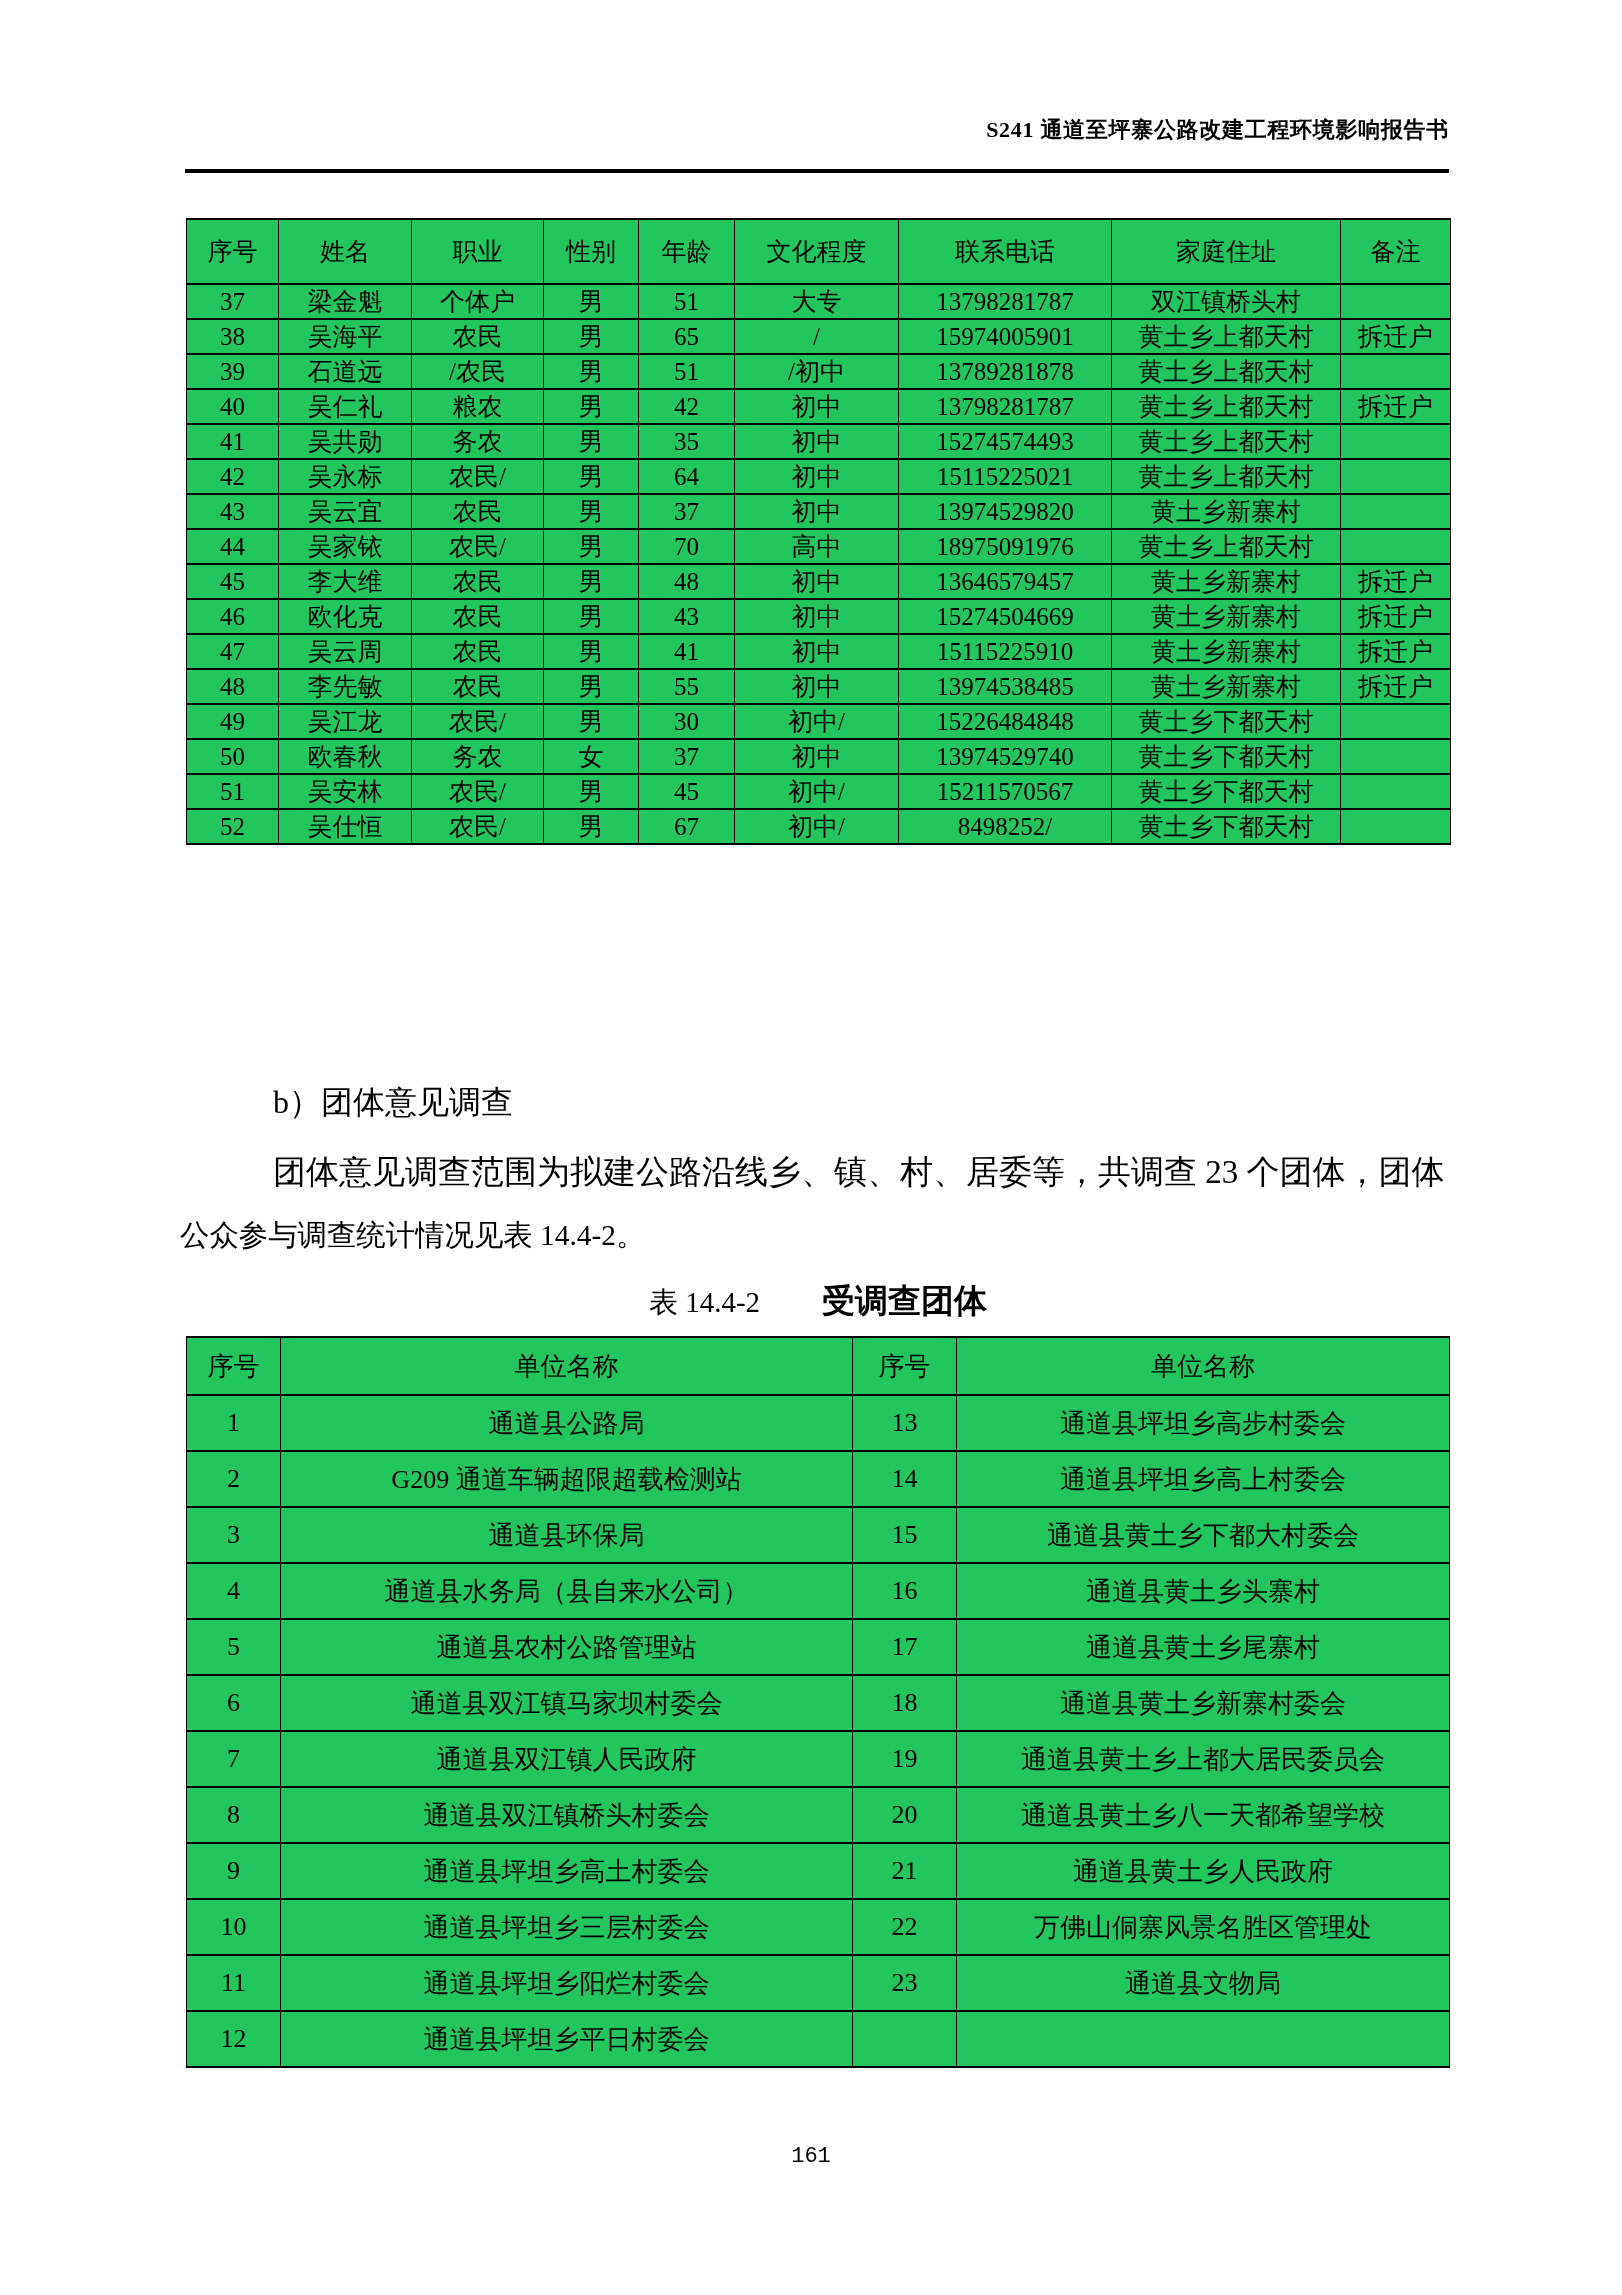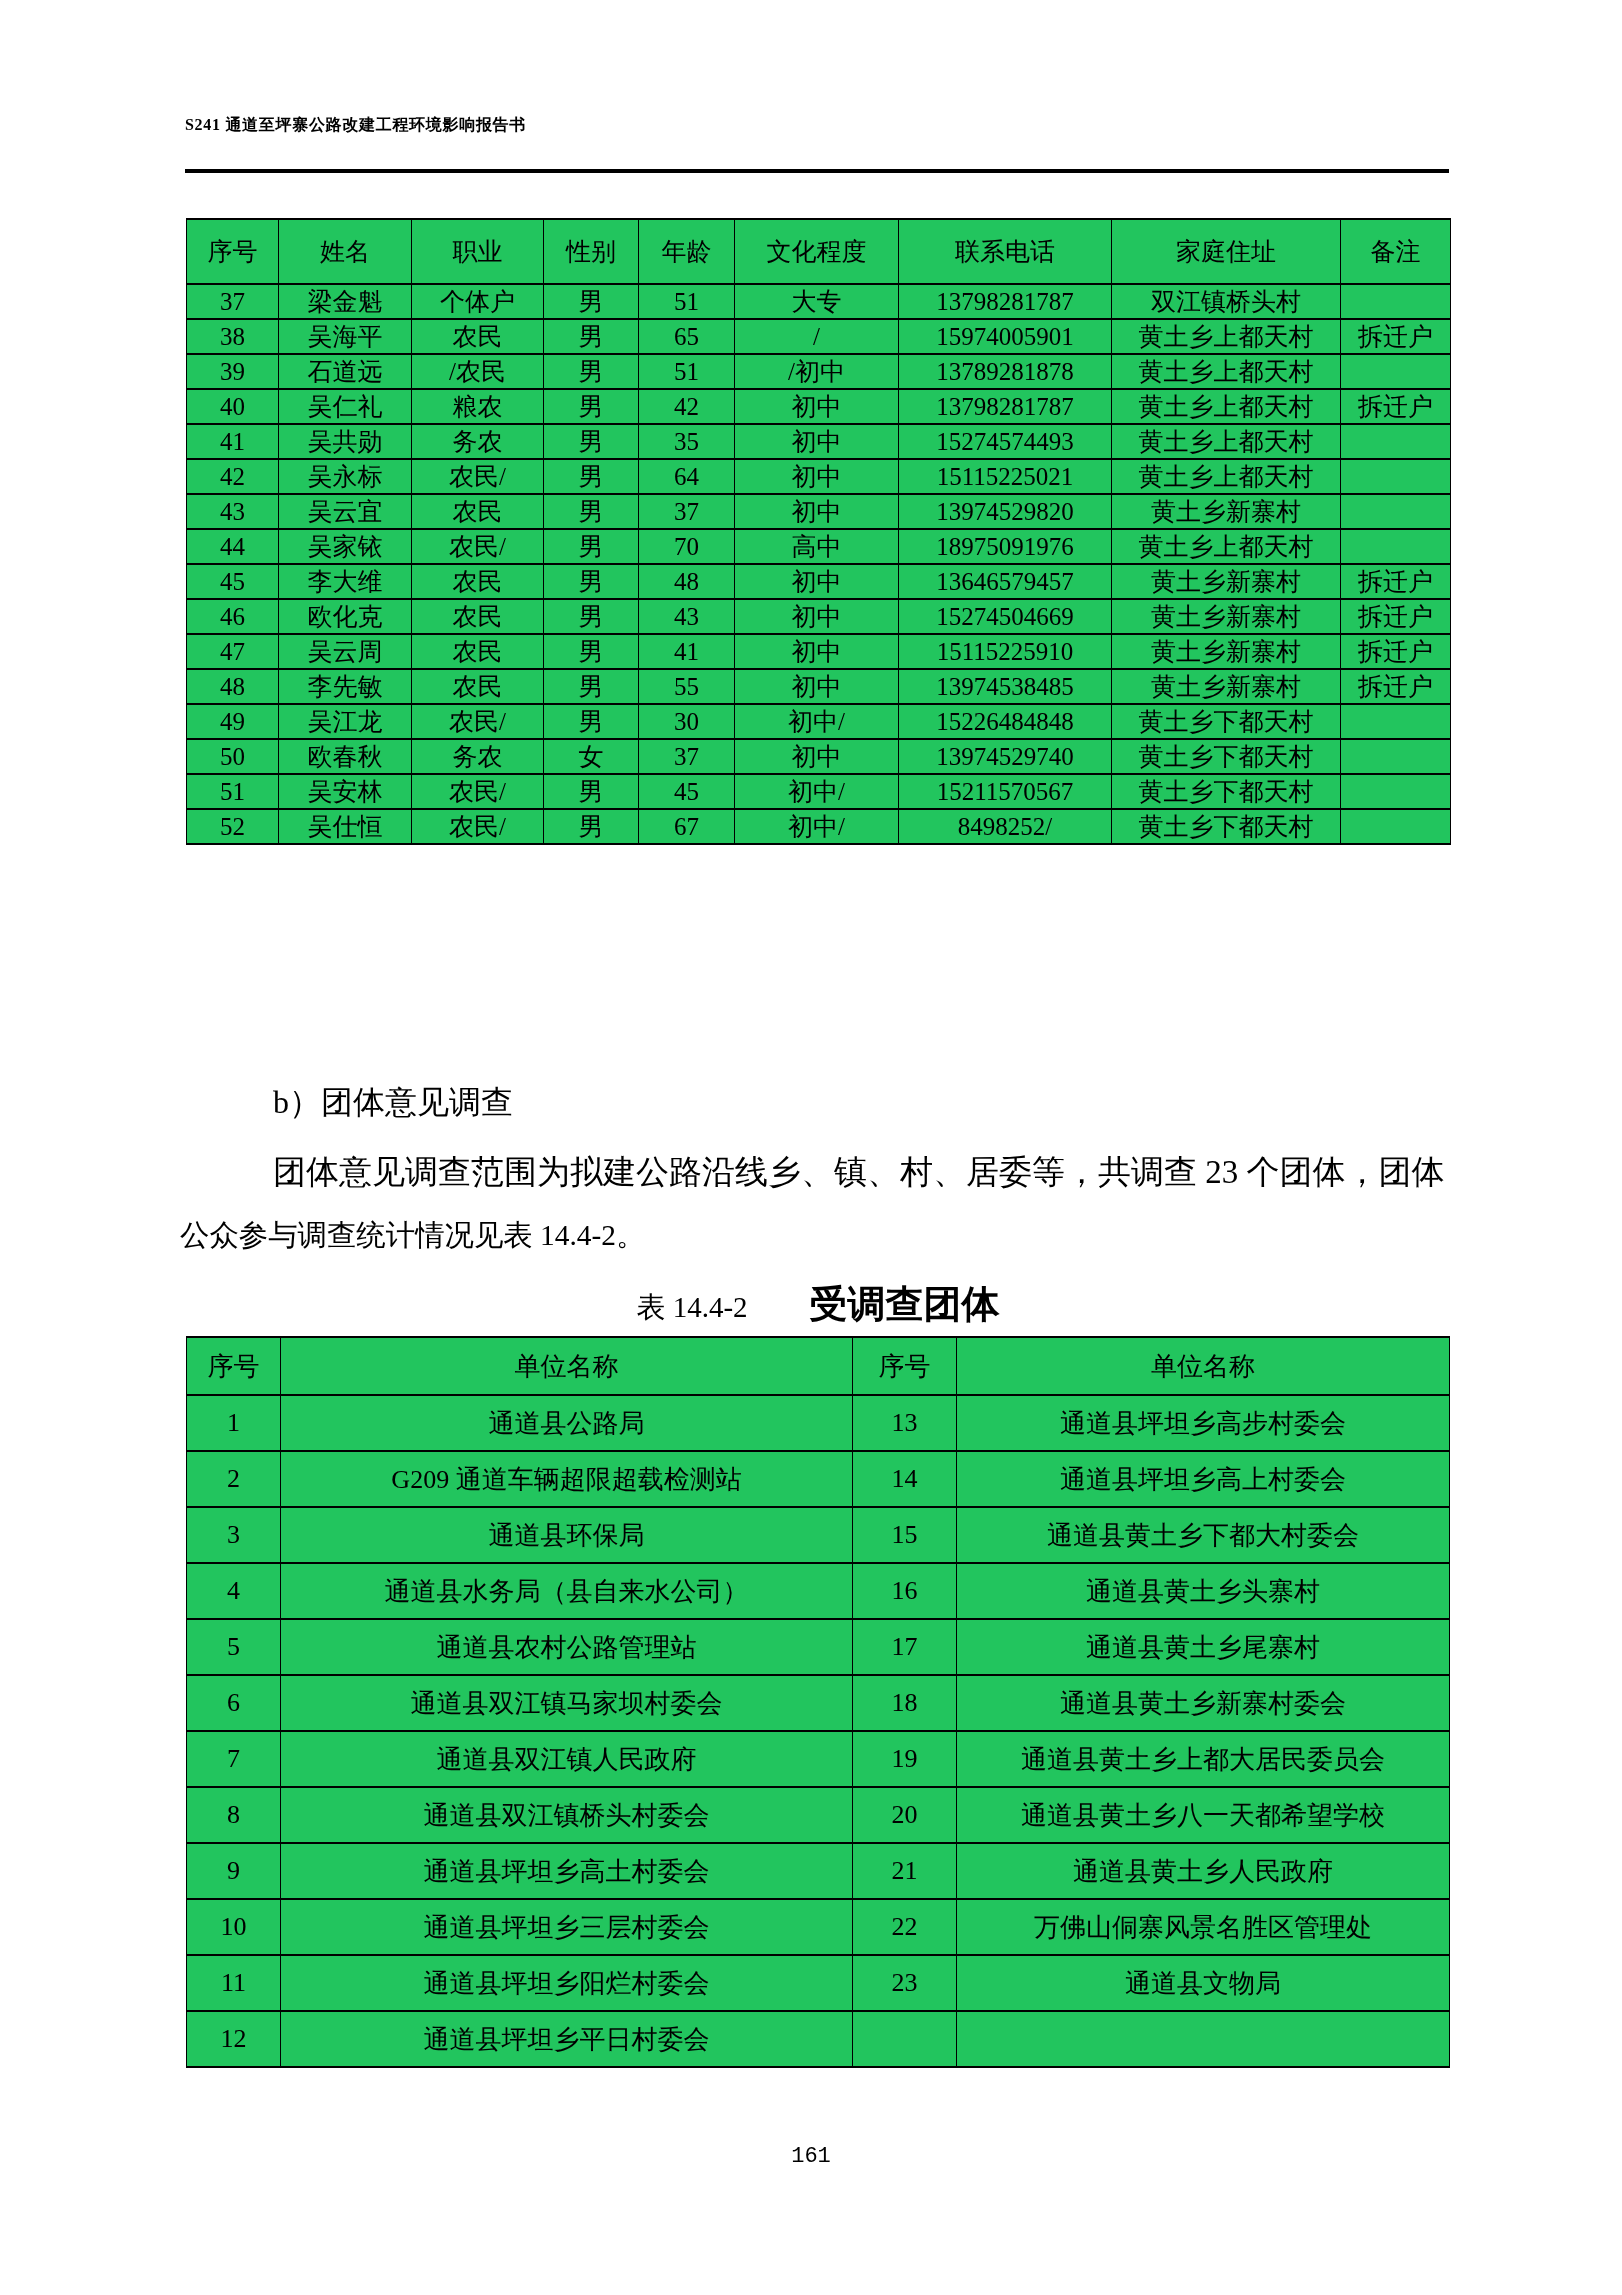--- a/index.html
+++ b/index.html
@@ -5,21 +5,21 @@
   * { margin:0; padding:0; box-sizing:border-box; }
   html,body { background:#ffffff; }
   body {
     position:relative;
     width:1622px; height:2295px;
     font-family:"Liberation Serif","DejaVu Serif",serif;
     color:#000;
   }
   .page-header {
     position:absolute; top:115px; left:185px; width:1264px;
-    font-size:16px; font-weight:bold;
+    text-align:right; font-size:22px; font-weight:bold;
     letter-spacing:0.7px;
   }
   .header-rule {
     position:absolute; top:169px; left:185px; width:1264px; height:3.9px;
     background:#000;
   }
   table {
     border-collapse:collapse; table-layout:fixed;
     position:absolute; left:186px;
     background:#22c55e;
@@ -46,21 +46,21 @@
     font-size:33px;
   }
   .para-line2 {
     position:absolute; top:1216px; left:180px; width:1264px;
     font-size:29.4px;
   }
   .table-caption {
     position:absolute; top:1279px; left:186px; width:1264px;
     text-align:center; font-size:29px;
   }
-  .table-caption .caption-title { font-weight:bold; font-size:38px; margin-left:62px;text-align:right; }
+  .table-caption .caption-title { font-weight:bold; font-size:33px; margin-left:62px;text-align:right; }
   .page-footer {
     position:absolute; top:2144px; left:0; width:1622px;
     text-align:center; font-size:22px;
     font-family:"Liberation Mono","DejaVu Sans Mono",monospace;
   }
 </style>
 </head>
 <body>
 
 <div class="page-header">S241 通道至坪寨公路改建工程环境影响报告书</div>

